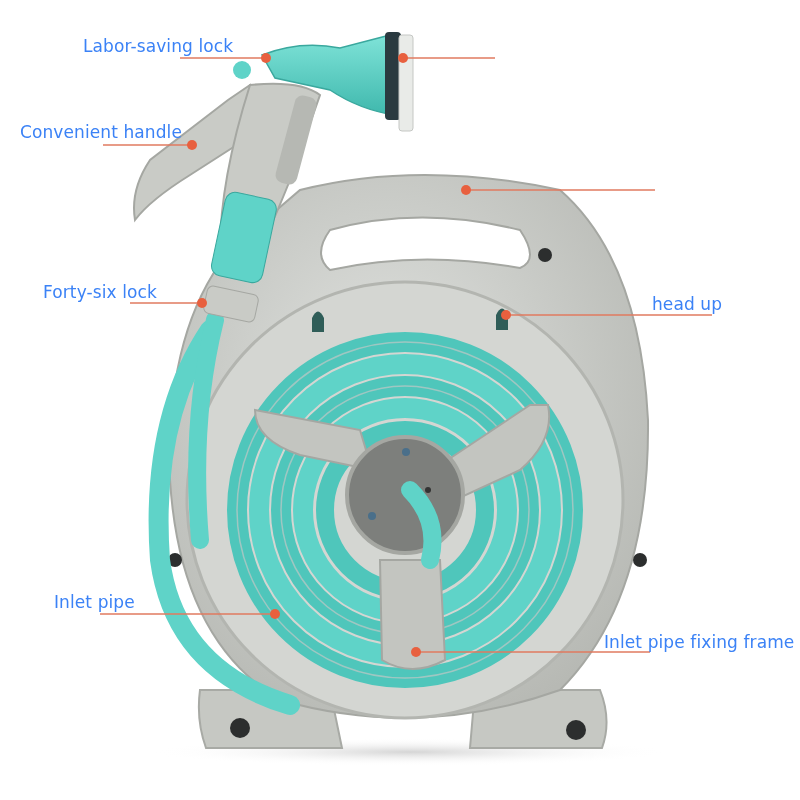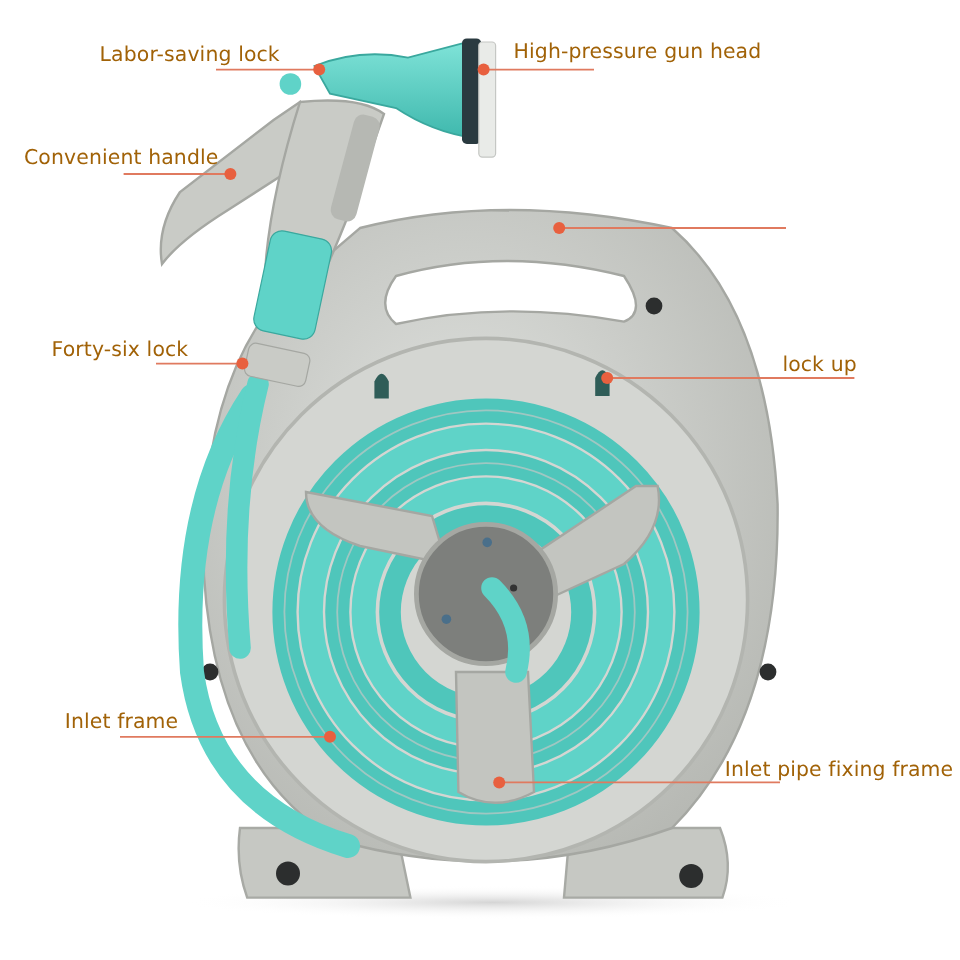--- a/index.html
+++ b/index.html
@@ -1,18 +1,18 @@
 <!DOCTYPE html>
 <html><head>
 <meta charset="utf-8">
 <style>
   html,body{margin:0;padding:0;background:#ffffff;}
   body{width:800px;height:800px;position:relative;overflow:hidden;font-family:"DejaVu Sans","Liberation Sans",sans-serif;}
   #stage{position:absolute;left:0;top:0;width:800px;height:800px;}
-  .label{position:absolute;font-size:17px;color:#a16207;white-space:nowrap;letter-spacing:0.1px;}
+  .label{position:absolute;font-size:17px;color:#3b82f6;white-space:nowrap;letter-spacing:0.1px;}
 </style>
 </head>
 <body>
 
 <div id="stage">
   <svg width="800" height="800" viewBox="0 0 800 800">
     <defs>
       <radialGradient id="bodyGrad" cx="45%" cy="40%" r="65%">
         <stop offset="0%" stop-color="#e0e2df"></stop>
         <stop offset="100%" stop-color="#b7b9b4"></stop>
@@ -110,19 +110,18 @@
       <circle cx="466" cy="190" r="5"></circle>
       <circle cx="202" cy="303" r="5"></circle>
       <circle cx="506" cy="315" r="5"></circle>
       <circle cx="275" cy="614" r="5"></circle>
       <circle cx="416" cy="652" r="5"></circle>
     </g>
   </svg>
 
   
   <div class="label" style="left:83px;top:36px;">Labor-saving lock</div>
-  <div class="label" style="left:428px;top:33px;">High-pressure gun head</div>
   <div class="label" style="left:20px;top:122px;">Convenient handle</div>
   <div class="label" style="left:43px;top:282px;">Forty-six lock</div>
-  <div class="label" style="left:652px;top:294px;">lock up</div>
-  <div class="label" style="left:54px;top:592px;">Inlet frame</div>
+  <div class="label" style="left:652px;top:294px;">head up</div>
+  <div class="label" style="left:54px;top:592px;">Inlet pipe</div>
   <div class="label" style="left:604px;top:632px;">Inlet pipe fixing frame</div>
 </div>
 
 </body></html>

